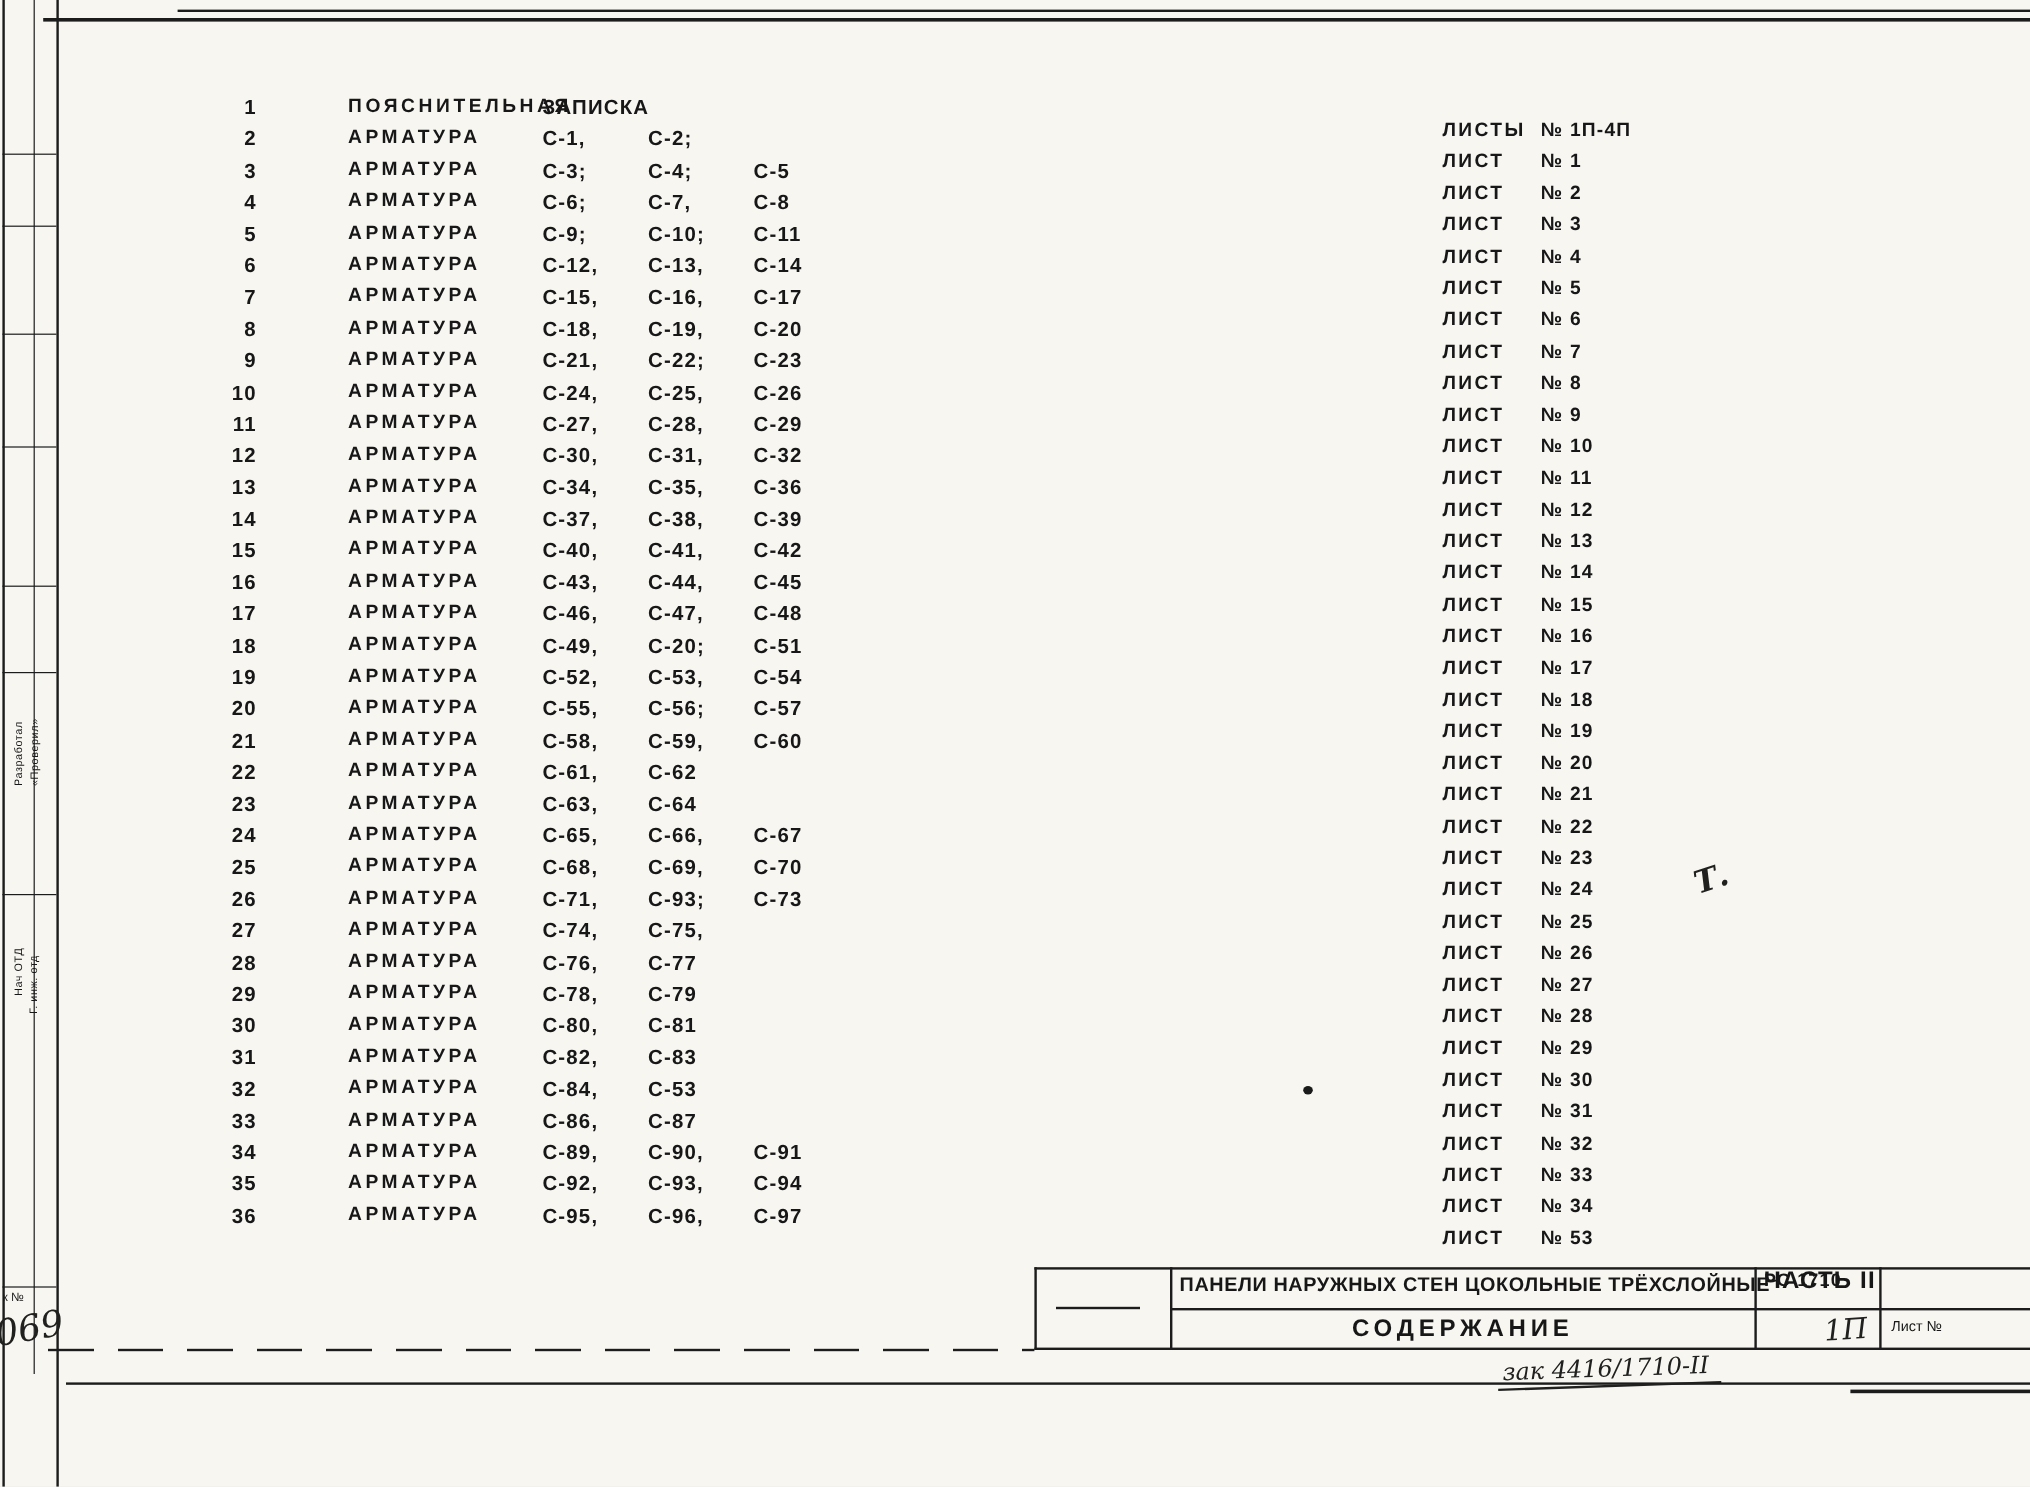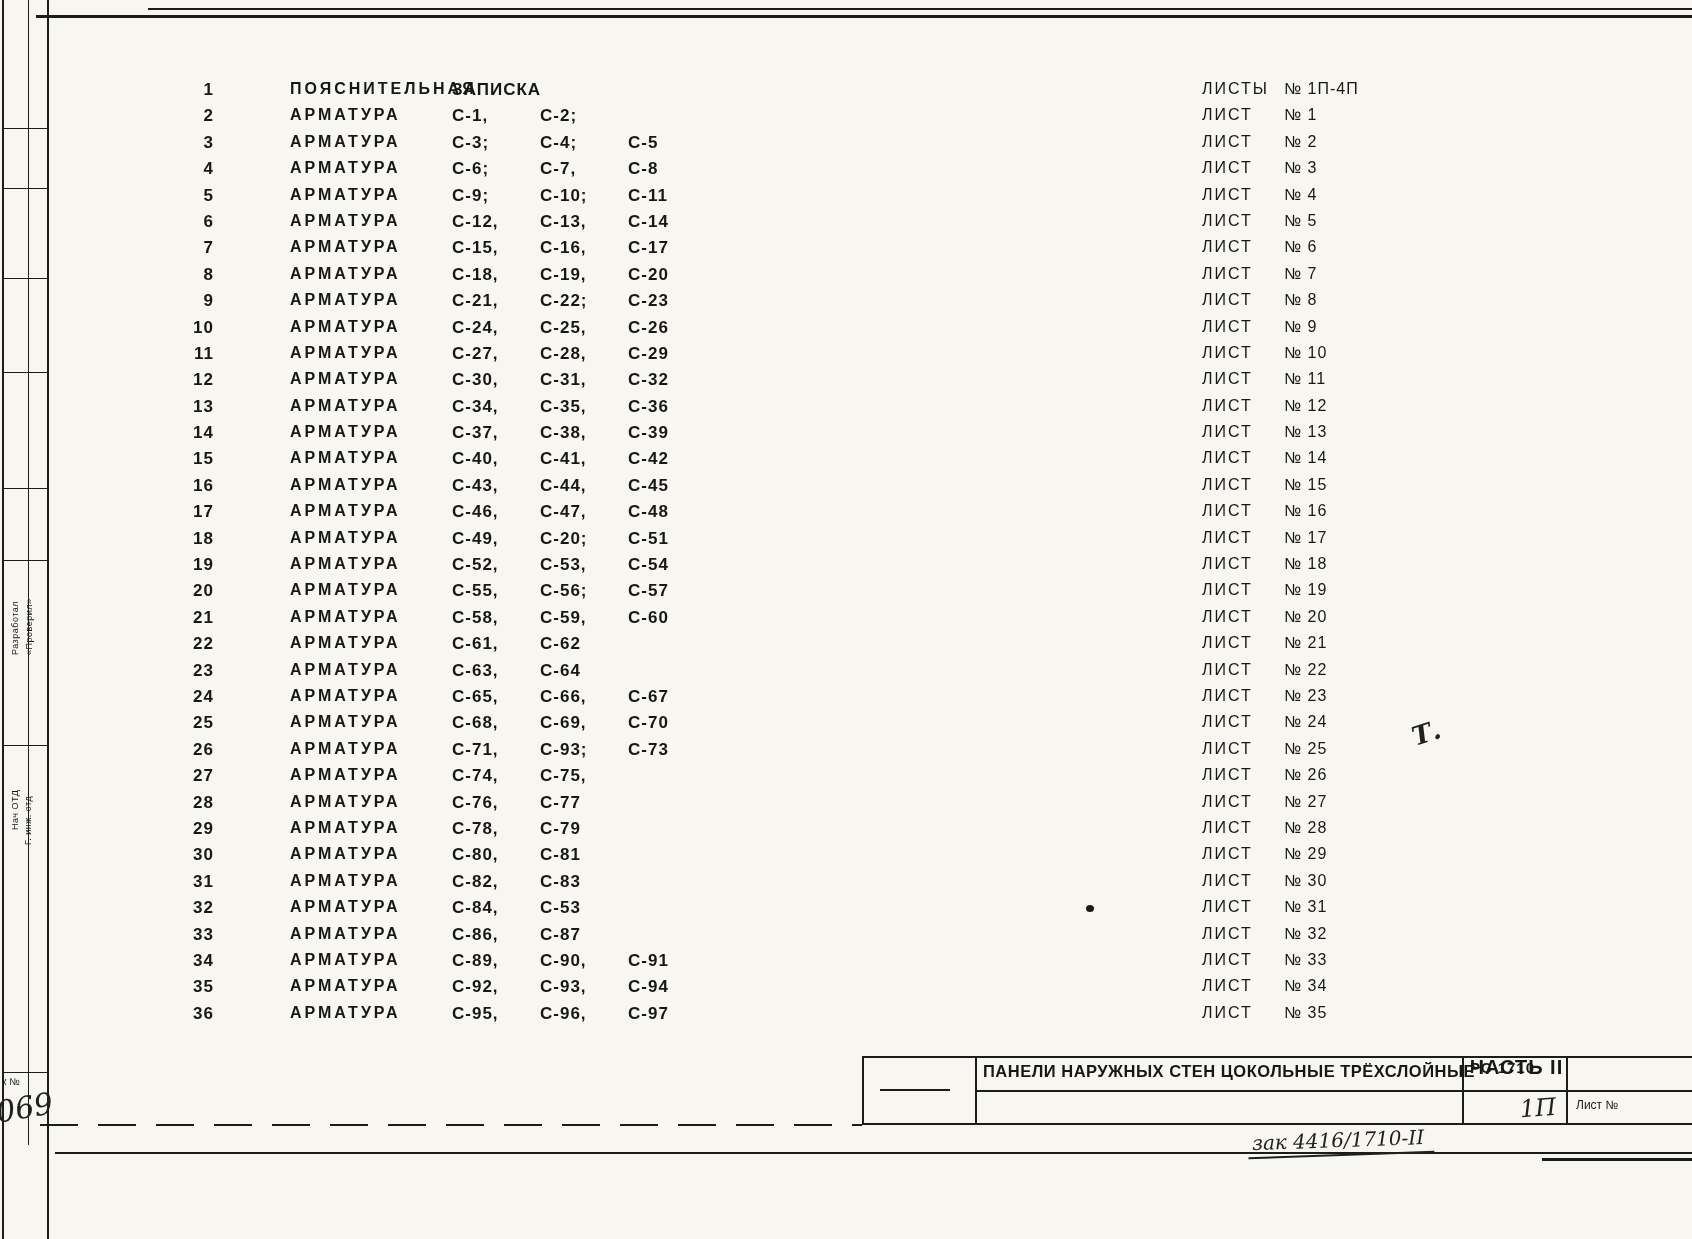--- a/index.html
+++ b/index.html
@@ -13,21 +13,21 @@
   .dash-line{position:absolute;height:2px;
     background:repeating-linear-gradient(90deg,#1c1c1c 0 38px,transparent 38px 58px);}
   
   .toc{position:absolute;left:0;top:80px;width:1692px;}
   .toc-row{position:relative;height:26.4px;}
   .toc-num{position:absolute;left:178px;width:36px;text-align:right;
     font-size:17px;font-weight:700;letter-spacing:1px;}
   .toc-title{position:absolute;left:290px;font-size:16px;font-weight:700;letter-spacing:3px;white-space:nowrap;}
   .toc-codes{position:absolute;left:452px;font-size:17px;font-weight:700;white-space:nowrap;}
   .toc-code{display:inline-block;width:88px;letter-spacing:1px;}
-  .toc-sheet{position:absolute;left:1202px;font-size:16px;font-weight:400;white-space:nowrap;}
+  .toc-sheet{position:absolute;left:1202px;font-size:16px;font-weight:700;white-space:nowrap;margin-top:20px;}
   .sheet-label{display:inline-block;width:82px;letter-spacing:2px;}
   .sheet-no{letter-spacing:1px;}
   
   .tb-text{position:absolute;font-weight:700;white-space:nowrap;}
   .tb-project{left:983px;top:1062px;width:472px;text-align:center;font-size:16.5px;letter-spacing:.5px;}
   .tb-doc{left:983px;top:1096px;width:472px;text-align:center;font-size:20px;letter-spacing:4px;}
   .tb-code1{left:1470px;top:1059px;font-size:15px;letter-spacing:1px;}
   .tb-code2{left:1470px;top:1040px;font-size:20px;letter-spacing:1px;margin-top:16px;}
   .tb-sheetlbl{left:1576px;top:1098px;font-size:12px;font-weight:400;}
   
@@ -276,34 +276,35 @@
       <div class="toc-row">
         <span class="toc-num">35</span>
         <span class="toc-title">АРМАТУРА</span>
         <span class="toc-codes"><span class="toc-code">С-92,</span><span class="toc-code">С-93,</span><span class="toc-code">С-94</span></span>
         <span class="toc-sheet"><span class="sheet-label">ЛИСТ</span><span class="sheet-no">№ 34</span></span>
       </div>
       <div class="toc-row">
         <span class="toc-num">36</span>
         <span class="toc-title">АРМАТУРА</span>
         <span class="toc-codes"><span class="toc-code">С-95,</span><span class="toc-code">С-96,</span><span class="toc-code">С-97</span></span>
-        <span class="toc-sheet"><span class="sheet-label">ЛИСТ</span><span class="sheet-no">№ 35</span></span>
+        <span class="toc-sheet"><span class="sheet-label">ЛИСТ</span><span class="sheet-no">№ 53</span></span>
       </div>
     </div>
 
   <div class="line" style="left:862px;top:1056px;width:830px;height:2px;"></div>
   <div class="line" style="left:862px;top:1123px;width:830px;height:2px;"></div>
   <div class="line" style="left:862px;top:1056px;width:2px;height:69px;"></div>
   <div class="line" style="left:975px;top:1056px;width:2px;height:69px;"></div>
   <div class="line" style="left:1462px;top:1056px;width:2px;height:69px;"></div>
   <div class="line" style="left:1566px;top:1056px;width:2px;height:69px;"></div>
   <div class="line" style="left:975px;top:1090px;width:717px;height:2px;"></div>
   <div class="line" style="left:880px;top:1089px;width:70px;height:2px;"></div>
 
   <div class="tb-text tb-project">ПАНЕЛИ НАРУЖНЫХ СТЕН ЦОКОЛЬНЫЕ ТРЁХСЛОЙНЫЕ</div>
+  <div class="tb-text tb-doc">СОДЕРЖАНИЕ</div>
   <div class="tb-text tb-code1">РС 1710</div>
   <div class="tb-text tb-code2">ЧАСТЬ II</div>
   <div class="tb-text tb-sheetlbl">Лист №</div>
   <div class="hand hand-1p">1П</div>
 
   <div class="hand hand-note">зак 4416/1710-II</div>
   <div class="hand hand-t">Т.</div>
   <div class="hand hand-069">069</div>
   <div class="ink-dot"></div>
 

